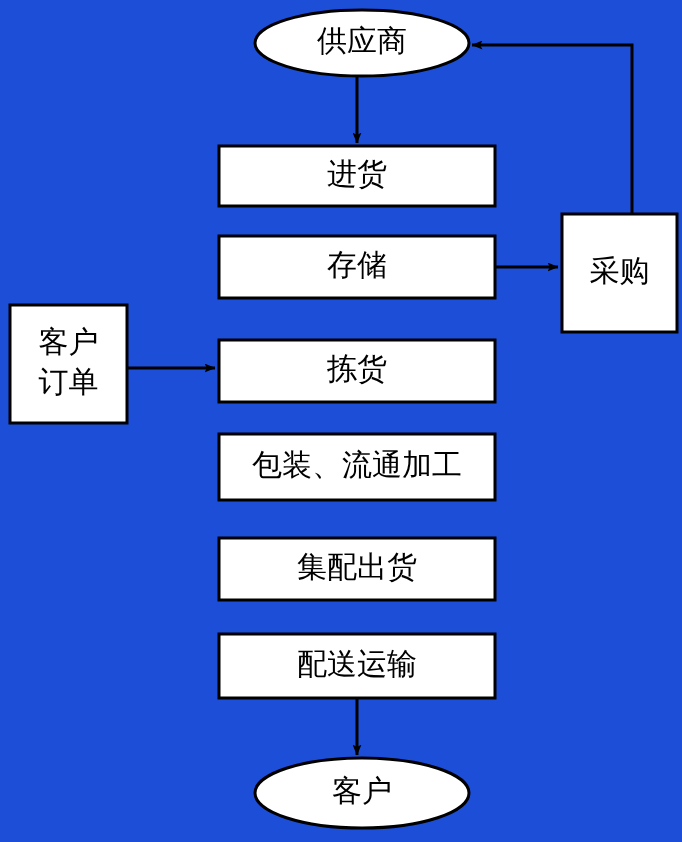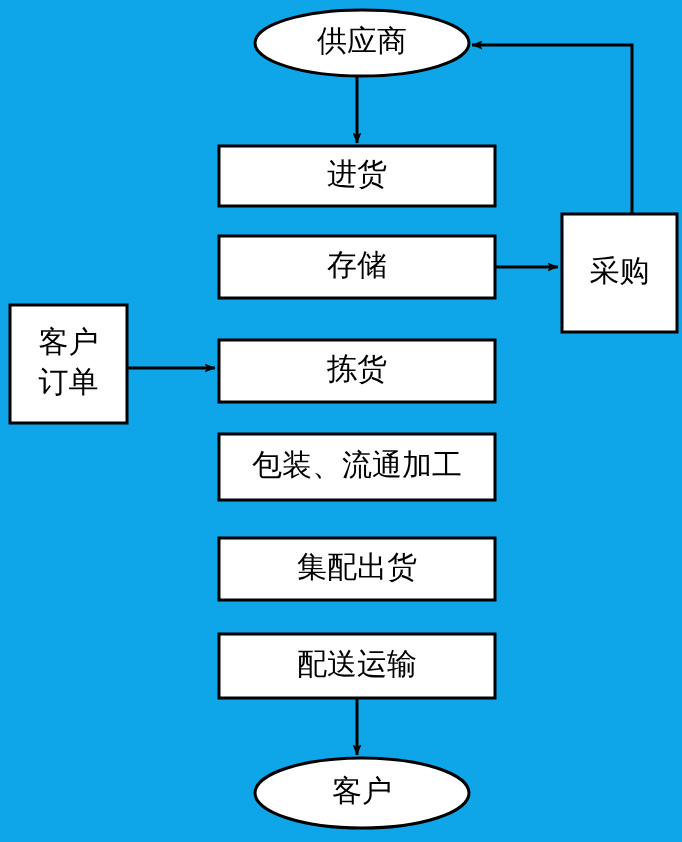--- a/index.html
+++ b/index.html
@@ -7,21 +7,21 @@
     padding: 0;
     background: #ffffff;
   }
   body {
     font-family: "Liberation Serif", "DejaVu Serif", serif;
   }
   #canvas {
     position: relative;
     width: 682px;
     height: 842px;
-    background: #0ea5e9;
+    background: #1d4ed8;
     overflow: hidden;
   }
   #flow-svg {
     position: absolute;
     left: 0;
     top: 0;
     width: 682px;
     height: 842px;
   }
   .node-label {

